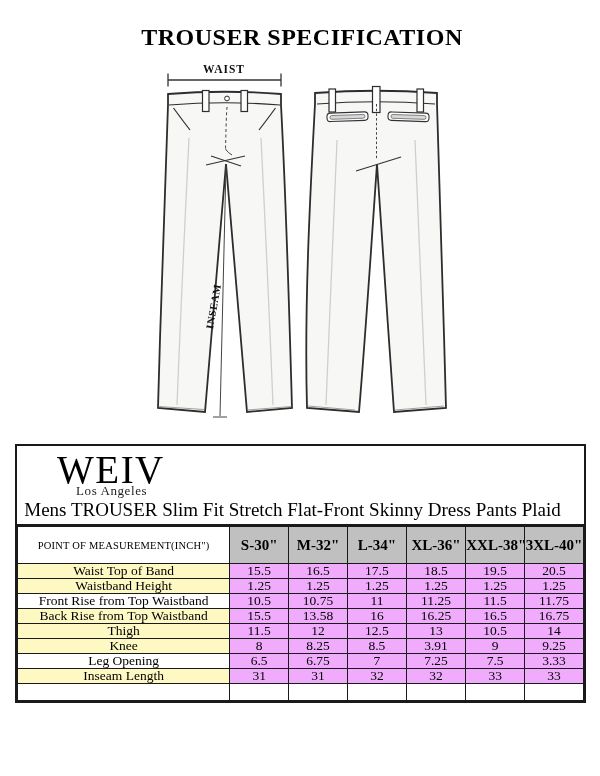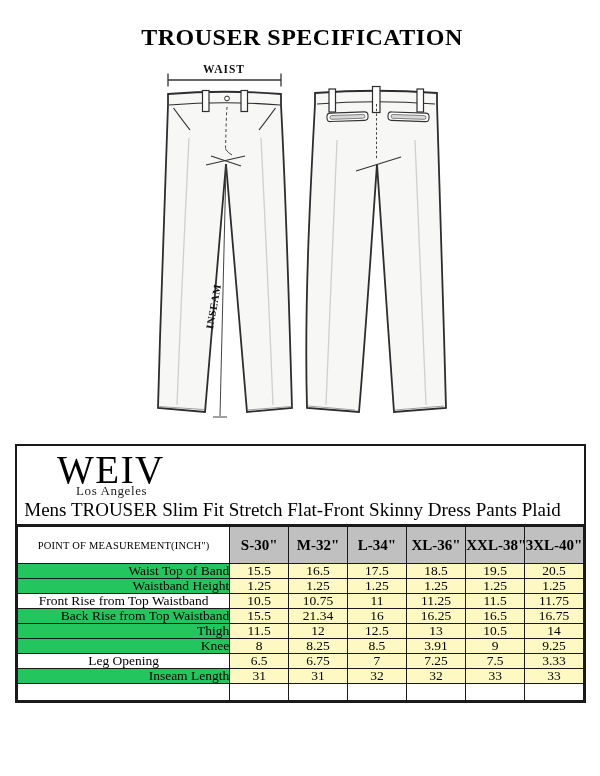--- a/index.html
+++ b/index.html
@@ -30,22 +30,22 @@
   table.spec th,table.spec td{
     border:1px solid #1a1a1a;text-align:center;vertical-align:middle;
     padding:0;overflow:hidden;white-space:nowrap;
   }
   th.poh{
     height:36px;background:#fff;font-size:10.5px;font-weight:normal;
     letter-spacing:.2px;
   }
   th.sh{background:#c0c0c0;font-size:15px;font-weight:bold;}
   td.lbl{font-size:13.5px;height:14px;line-height:14px;}
-  td.lbl.g{background:#22c55e;text-align:right;}
-  td.val{font-size:13.5px;background:#fef9c3;height:14px;line-height:14px;}
+  td.lbl.g{background:#fef9c3;}
+  td.val{font-size:13.5px;background:#f0abfc;height:14px;line-height:14px;}
   tr.empty td{height:16px;background:#fff;}
 </style>
 </head>
 <body>
 
 <div class="page">
 
   <h1 class="title">TROUSER SPECIFICATION</h1>
 
   <svg class="diagram" width="600" height="380" viewBox="0 50 600 380" xmlns="http://www.w3.org/2000/svg">
@@ -180,21 +180,21 @@
         <td class="val">10.5</td>
         <td class="val">10.75</td>
         <td class="val">11</td>
         <td class="val">11.25</td>
         <td class="val">11.5</td>
         <td class="val">11.75</td>
       </tr>
       <tr>
         <td class="lbl g">Back Rise from Top Waistband</td>
         <td class="val">15.5</td>
-        <td class="val">21.34</td>
+        <td class="val">13.58</td>
         <td class="val">16</td>
         <td class="val">16.25</td>
         <td class="val">16.5</td>
         <td class="val">16.75</td>
       </tr>
       <tr>
         <td class="lbl g">Thigh</td>
         <td class="val">11.5</td>
         <td class="val">12</td>
         <td class="val">12.5</td>

